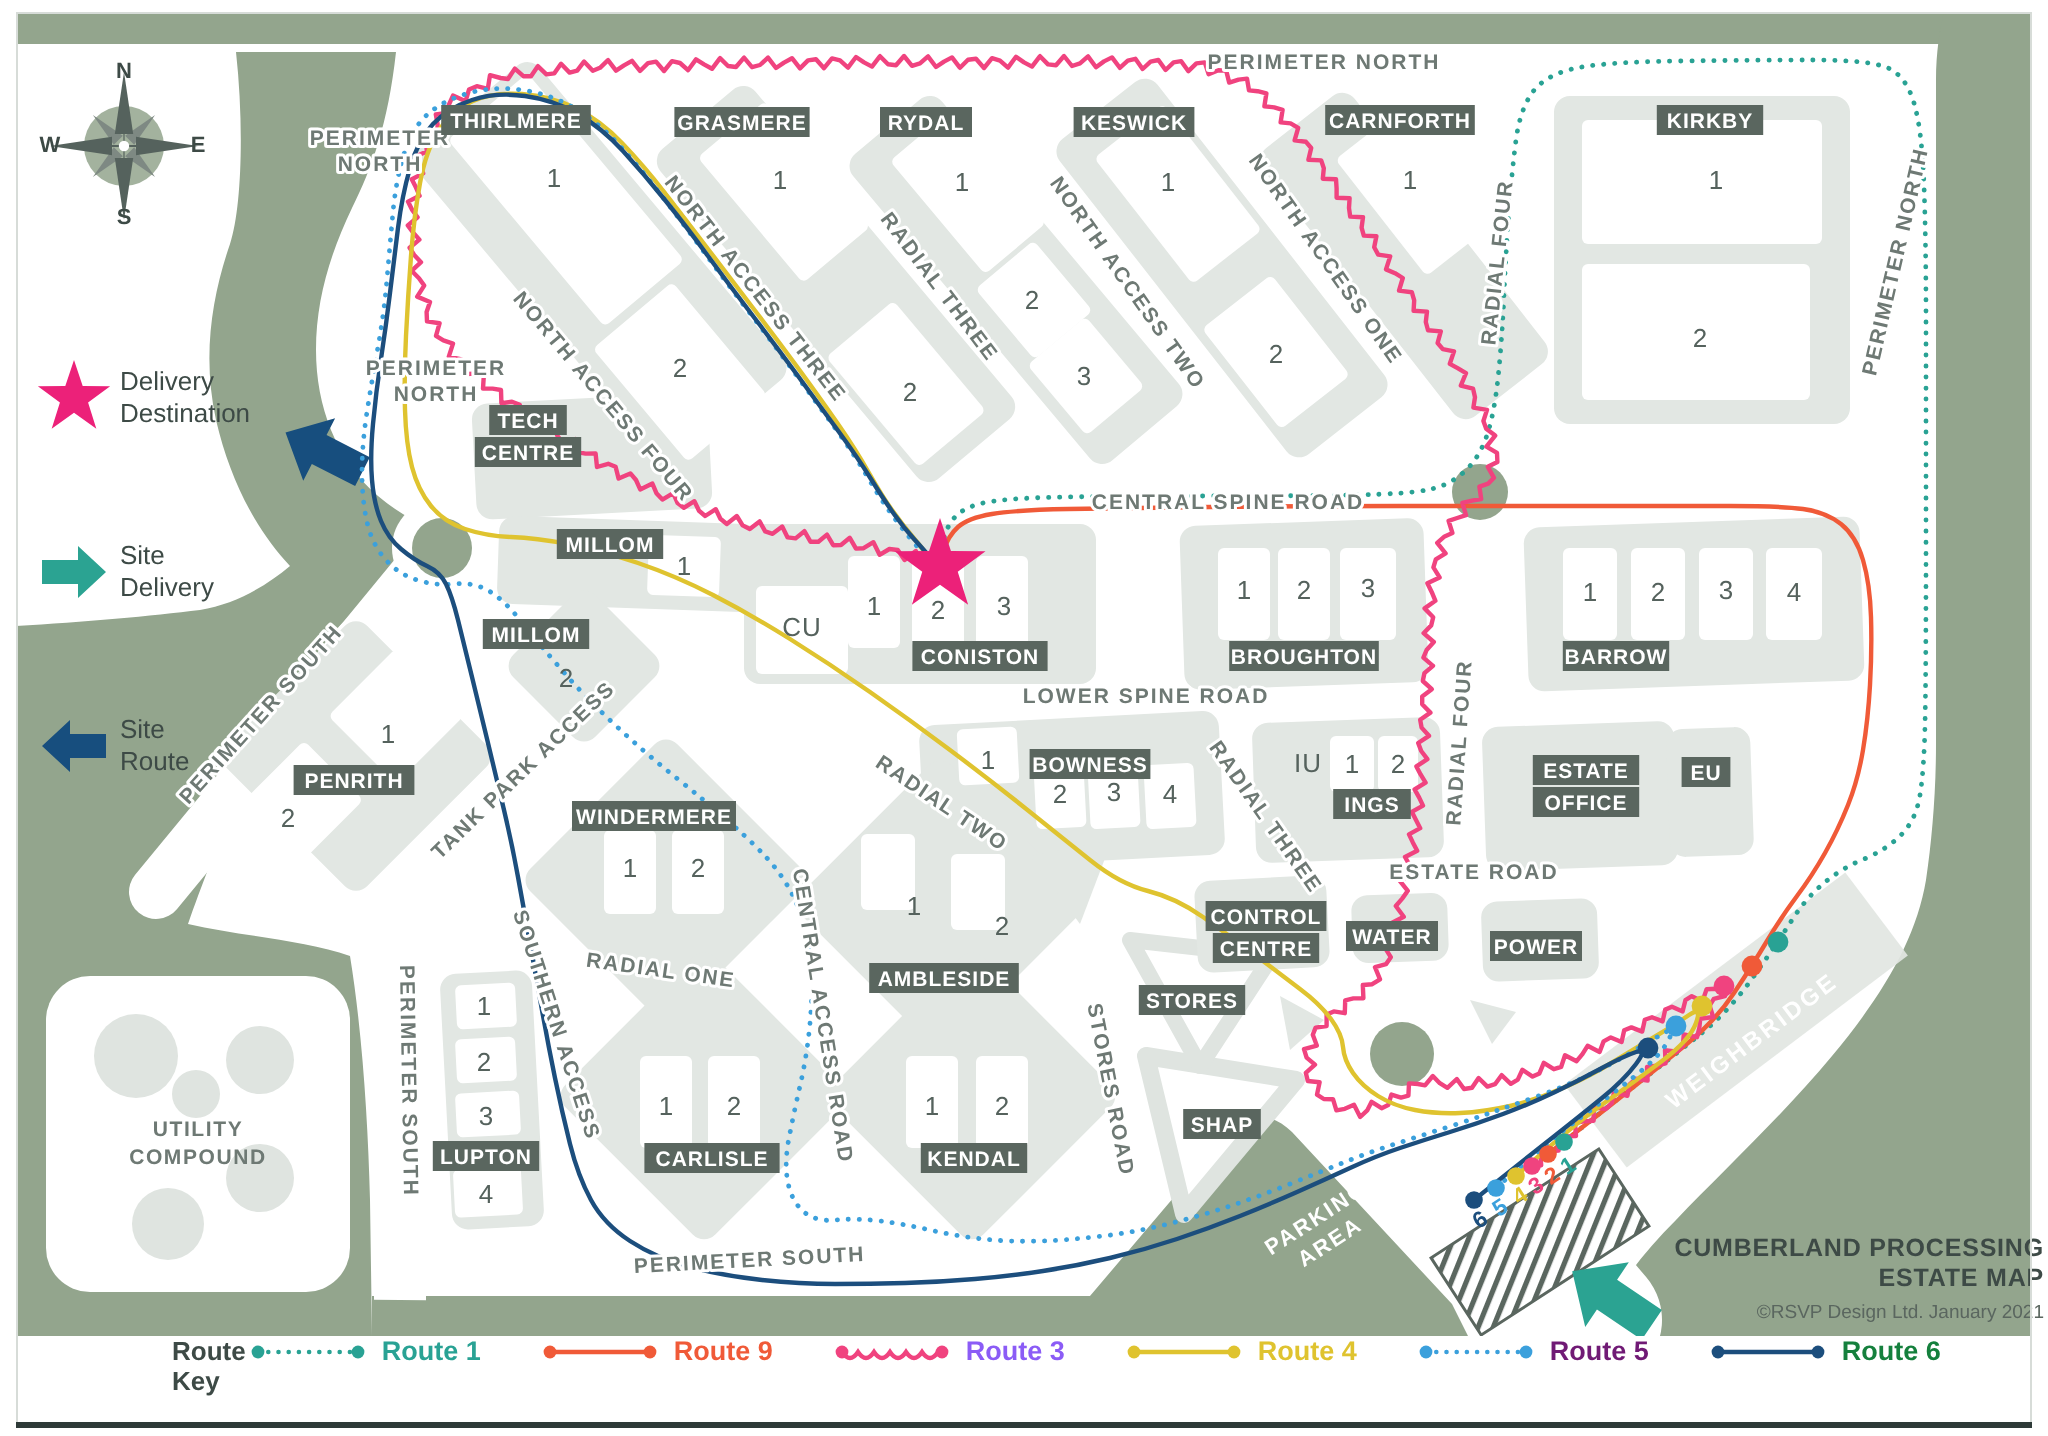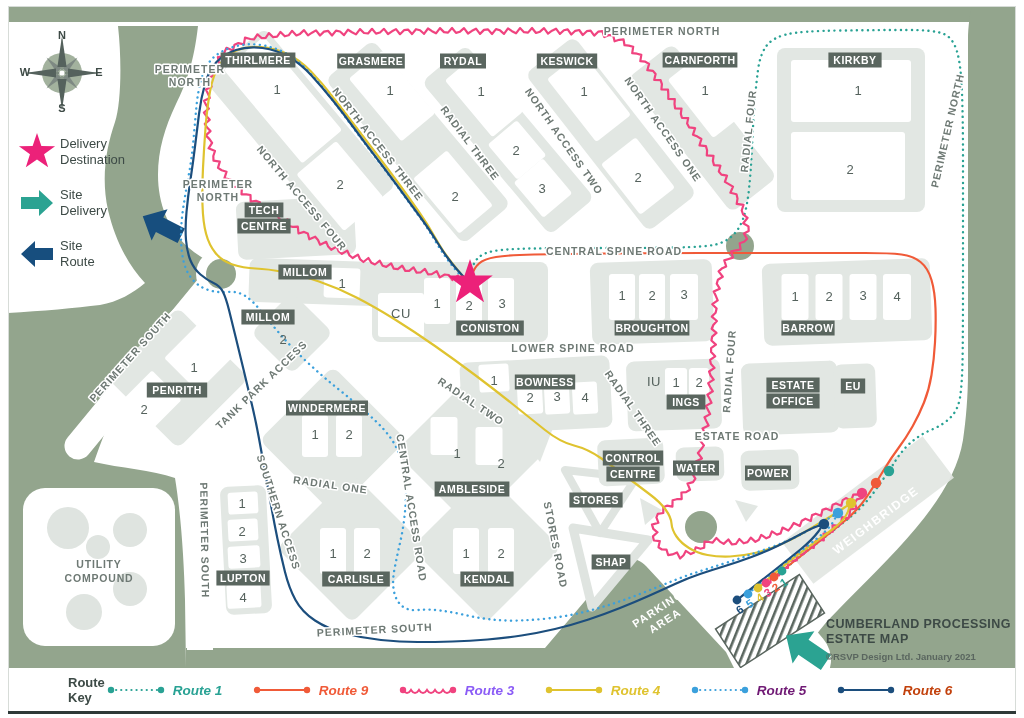--- a/index.html
+++ b/index.html
@@ -1,26 +1,26 @@
 <!DOCTYPE html>
 <html><head>
 <meta charset="utf-8">
 <style>
   html,body{margin:0;padding:0;background:#fff;font-family:"Liberation Sans",sans-serif;}
   #stage{position:relative;width:1024px;height:718px;background:#fff;overflow:hidden;}
   #map{position:absolute;left:0;top:0;}
   text{font-family:"Liberation Sans",sans-serif;}
   .legend{position:absolute;left:14px;top:132px;width:130px;}
-  .leg-item{display:flex;align-items:center;margin-bottom:11px;}
+  .leg-item{display:flex;align-items:center;margin-bottom:11px;margin-top:47px;}
   .leg-icon{flex:0 0 46px;height:40px;}
   .leg-text{font-size:13px;color:#3D4A46;font-weight:500;line-height:16px;}
-  .map-title{position:absolute;left:826px;top:617px;width:196px;text-align:left;color:#3D4A46;}
+  .map-title{position:absolute;left:826px;top:617px;width:196px;text-align:right;color:#3D4A46;}
   .map-title .t{font-size:12.5px;font-weight:700;letter-spacing:.4px;line-height:15px;}
-  .map-title .copy{font-size:9.5px;color:#5A665F;margin-top:4px;font-weight:700;}
-  .keybar{position:absolute;left:4px;top:668px;width:802px;height:44px;background:#fff;display:flex;align-items:center;}
+  .map-title .copy{font-size:9.5px;color:#5A665F;margin-top:4px;font-weight:400;}
+  .keybar{position:absolute;left:22px;top:668px;width:802px;height:44px;background:#fff;display:flex;align-items:flex-start;}
   .keytitle{margin-left:64px;width:86px;font-size:13px;font-weight:700;color:#3D4A46;}
   .keyentry{width:146px;display:flex;align-items:center;}
   .keyentry svg{flex:0 0 62px;height:14px;}
   .keyentry .klabel{font-size:13.5px;font-weight:700;margin-left:6px;}
   .frame{position:absolute;left:8px;top:6px;width:1006px;height:706px;border:1px solid #D7DCD8;pointer-events:none;}
   .bottomline{position:absolute;left:8px;top:711px;width:1008px;height:2.5px;background:#2E3A38;}
 </style>
 </head>
 <body>
 
@@ -382,21 +382,21 @@
   </div>
 
   <div class="map-title">
     <div class="t">CUMBERLAND PROCESSING</div>
     <div class="t">ESTATE MAP</div>
     <div class="copy">©RSVP Design Ltd.  January 2021</div>
   </div>
 
   <div class="keybar">
     <div class="keytitle">Route Key</div>
-    <div id="key-entries" style="display:flex;font-style:italic;">
+    <div id="key-entries" style="display:flex;">
         <div class="keyentry">
           <svg viewBox="0 0 62 14" class="keysample">
             <path d="M6,7 L56,7" fill="none" stroke="#29A294" stroke-width="2.2" stroke-dasharray="0.1 5" stroke-linecap="round"></path>
             <circle cx="6" cy="7" r="3.2" fill="#29A294"></circle>
             <circle cx="56" cy="7" r="3.2" fill="#29A294"></circle>
           </svg>
           <span class="klabel" style="color: rgb(41, 162, 148);">Route 1</span>
         </div>
         <div class="keyentry">
           <svg viewBox="0 0 62 14" class="keysample">
@@ -429,20 +429,20 @@
             <circle cx="56" cy="7" r="3.2" fill="#3BA0DC"></circle>
           </svg>
           <span class="klabel" style="color: #701a75;">Route 5</span>
         </div>
         <div class="keyentry">
           <svg viewBox="0 0 62 14" class="keysample">
             <path d="M6,7 L56,7" fill="none" stroke="#1C4E7D" stroke-width="2.2"></path>
             <circle cx="6" cy="7" r="3.2" fill="#1C4E7D"></circle>
             <circle cx="56" cy="7" r="3.2" fill="#1C4E7D"></circle>
           </svg>
-          <span class="klabel" style="color: #c2410c;">Route 6</span>
+          <span class="klabel" style="color: #15803d;">Route 6</span>
         </div>
       </div>
   </div>
 
   <div class="frame"></div>
   <div class="bottomline"></div>
 </div>
 
 </body></html>

